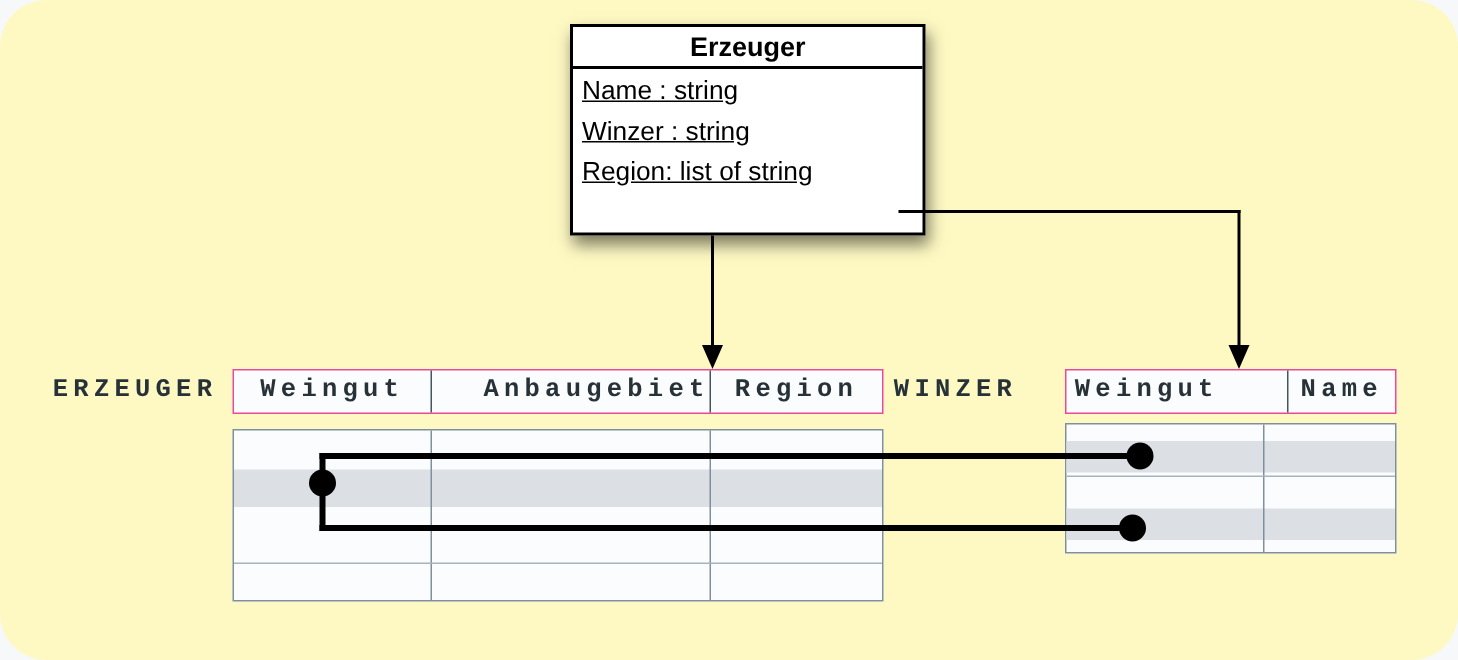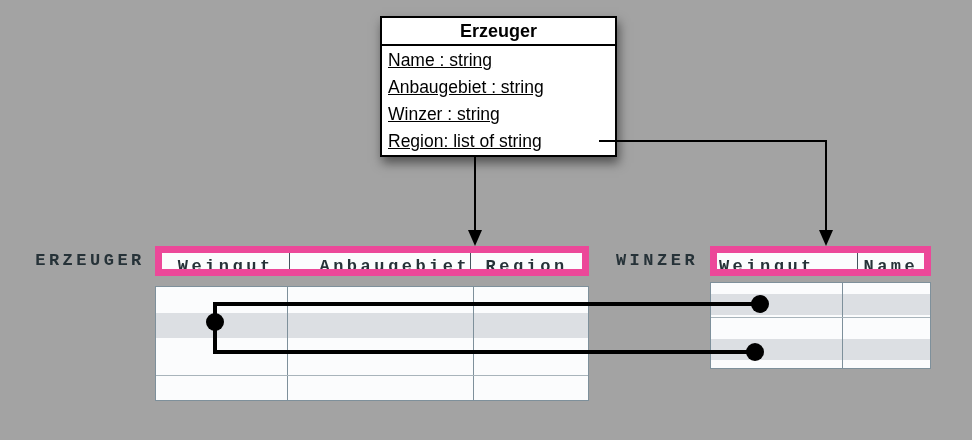--- a/index.html
+++ b/index.html
@@ -1,17 +1,17 @@
 <!DOCTYPE html>
 <html><head>
 <meta charset="utf-8">
 <style>
   html,body{margin:0;padding:0;}
   body{background:#f7f8f9;font-family:"Liberation Sans","DejaVu Sans",sans-serif;}
-  .stage{position:relative;width:972px;height:440px;background:#a3a3a3;overflow:hidden;}
+  .stage{position:relative;width:972px;height:440px;background:#fef9c3;overflow:hidden;border-radius:31px;}
 
   
   .classbox{position:absolute;left:380px;top:16px;width:237px;height:141px;
     box-sizing:border-box;background:#fff;border:2px solid #000;
     box-shadow:2px 6px 10px rgba(0,0,0,0.5);z-index:2;}
   .classbox-title{height:26px;line-height:26px;border-bottom:2px solid #000;
     text-align:center;font-weight:bold;font-size:18px;color:#000;}
   .classbox-attrs{padding:1px 0 0 6px;}
   .attr{height:27px;line-height:27px;font-size:17.5px;color:#000;white-space:nowrap;text-decoration:underline;}
 
@@ -22,21 +22,21 @@
     border-top:16px solid #000;}
 
   
   .tbl-label{position:absolute;height:30px;line-height:30px;
     font-family:"Liberation Mono","DejaVu Sans Mono",monospace;
     font-weight:bold;font-size:17px;letter-spacing:3.5px;color:#263238;
     text-align:center;white-space:nowrap;}
 
   
   .hdr{position:absolute;box-sizing:border-box;height:30px;
-    border:7px solid #ec4899;background:#fbfcfd;display:flex;z-index:1;}
+    border:1px solid #ec4899;background:#fbfcfd;display:flex;z-index:1;}
   .hdr .cell{box-sizing:border-box;height:100%;line-height:27px;text-align:center;
     font-family:"Liberation Mono","DejaVu Sans Mono",monospace;
     font-weight:bold;font-size:17px;letter-spacing:3.5px;color:#263238;
     overflow:hidden;white-space:nowrap;}
   .hdr .cell + .cell{border-left:1px solid #44555e;}
 
   
   .tbody{position:absolute;box-sizing:border-box;border:1px solid #7e909b;
     background:#fbfcfd;z-index:1;}
   .colline{position:absolute;top:0;bottom:0;width:1px;background:#7e909b;}
@@ -49,21 +49,20 @@
 </style>
 </head>
 <body>
 
 <div class="stage">
 
   <div class="classbox">
     <div class="classbox-title">Erzeuger</div>
     <div class="classbox-attrs">
       <div class="attr">Name : string</div>
-      <div class="attr">Anbaugebiet : string</div>
       <div class="attr">Winzer : string</div>
       <div class="attr">Region: list of string</div>
     </div>
   </div>
 
   <div class="conn" style="left:474px;top:157px;width:2px;height:76px;"></div>
   <div class="arrowhead" style="left:468px;top:230px;"></div>
 
   <div class="conn" style="left:599px;top:140px;width:228px;height:2px;"></div>
   <div class="conn" style="left:825px;top:140px;width:2px;height:92px;"></div>
@@ -77,21 +76,21 @@
     <div class="cell" style="width:115px;text-align:center;">Region</div>
   </div>
 
   <div class="tbody" style="left:155px;top:286px;width:434px;height:115px;">
     <div class="grayband" style="top:26px;height:25px;"></div>
     <div class="colline" style="left:131px;"></div>
     <div class="colline" style="left:317px;"></div>
     <div class="rowline" style="top:88px;"></div>
   </div>
 
-  <div class="tbl-label" style="left:612px;top:246px;width:90px;">WINZER</div>
+  <div class="tbl-label" style="left:592px;top:246px;width:90px;">WINZER</div>
 
   <div class="hdr" style="left:710px;top:246px;width:221px;">
     <div class="cell" style="width:131px;">Weingut</div>
     <div class="cell" style="width:88px;margin-left:40px;">Name</div>
   </div>
 
   <div class="tbody" style="left:710px;top:282px;width:221px;height:87px;">
     <div class="grayband" style="top:11px;height:21px;"></div>
     <div class="grayband" style="top:56px;height:21px;"></div>
     <div class="colline" style="left:131px;"></div>

